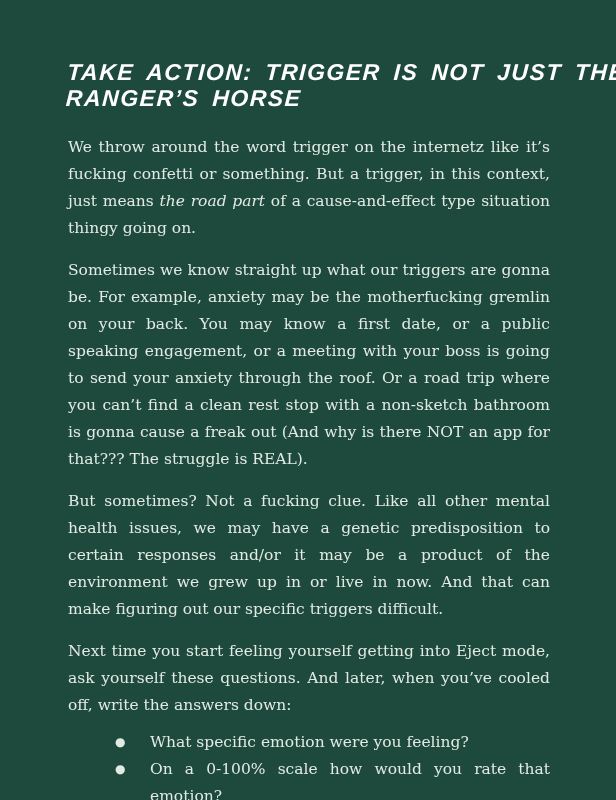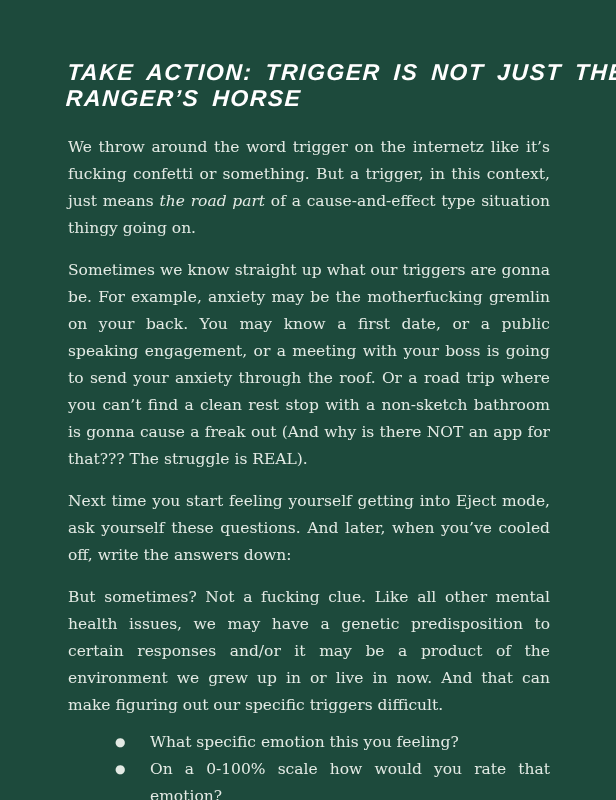--- a/index.html
+++ b/index.html
@@ -84,29 +84,29 @@
     <span>TAKE ACTION: TRIGGER IS NOT JUST THE LONE</span><br>
     <span>RANGER’S HORSE</span>
   </h1>
 
   <div class="body-copy">
 
     <p class="para"><span>We throw around the word trigger on the internetz like it’s fucking confetti or something. But a trigger, in this context, just means </span><em class="inline-italic">the road part</em><span> of a cause-and-effect type situation thingy going on.</span></p>
 
     <p class="para">Sometimes we know straight up what our triggers are gonna be. For example, anxiety may be the motherfucking gremlin on your back. You may know a first date, or a public speaking engagement, or a meeting with your boss is going to send your anxiety through the roof. Or a road trip where you can’t find a clean rest stop with a non-sketch bathroom is gonna cause a freak out (And why is there NOT an app for that??? The struggle is REAL).</p>
 
+    <p class="para">But sometimes? Not a fucking clue. Like all other mental health issues, we may have a genetic predisposition to certain responses and/or it may be a product of the environment we grew up in or live in now. And that can make figuring out our specific triggers difficult.</p>
+
     <p class="para">Next time you start feeling yourself getting into Eject mode, ask yourself these questions. And later, when you’ve cooled off, write the answers down:</p>
-
-    <p class="para">But sometimes? Not a fucking clue. Like all other mental health issues, we may have a genetic predisposition to certain responses and/or it may be a product of the environment we grew up in or live in now. And that can make figuring out our specific triggers difficult.</p>
 
     <div class="bullet-list">
 
       <div class="bullet-item">
         <span class="bullet-marker">●</span>
-        <div class="bullet-text">What specific emotion this you feeling?</div>
+        <div class="bullet-text">What specific emotion were you feeling?</div>
       </div>
 
       <div class="bullet-item">
         <span class="bullet-marker">●</span>
         <div class="bullet-text">On a 0-100% scale how would you rate that emotion?</div>
       </div>
 
     </div>
 
   </div>

